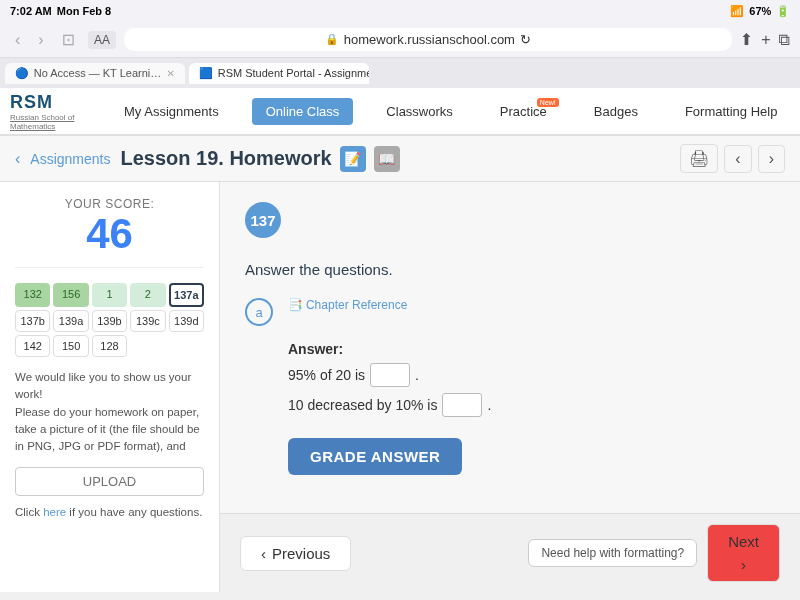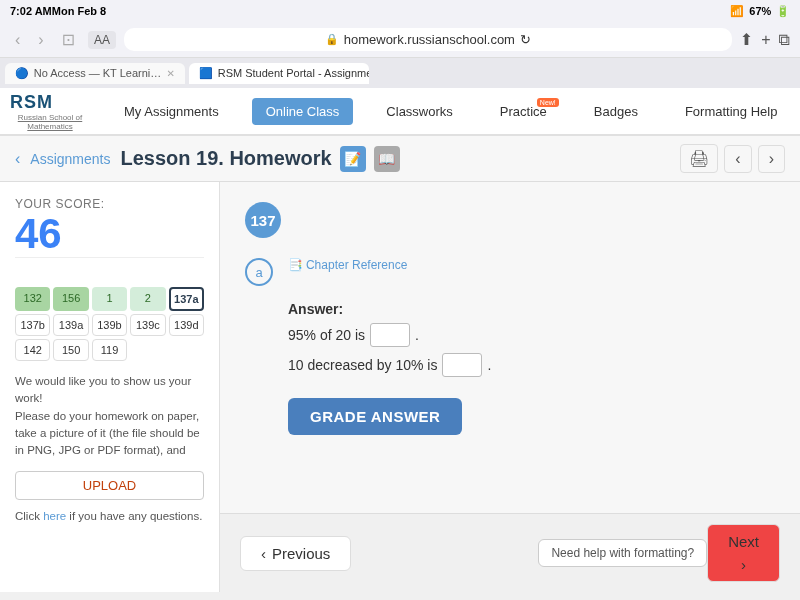--- a/index.html
+++ b/index.html
@@ -9,21 +9,21 @@
     .status-bar {
       background: #f2f2f7;
       height: 22px;
       display: flex;
       align-items: center;
       justify-content: space-between;
       padding: 0 10px;
       font-size: 11px;
       font-weight: 600;
     }
-    .status-left { display: flex; align-items: center; }
+    .status-left { display: flex; align-items: center; gap: 5px; }
     .status-right { display: flex; align-items: center; gap: 5px; }
 
     
     .browser-chrome {
       background: #f2f2f7;
       padding: 6px 10px;
       display: flex;
       align-items: center;
       gap: 8px;
       border-bottom: 1px solid #ddd;
@@ -98,21 +98,20 @@
       border-bottom: 2px solid #e0e0e0;
       padding: 0 10px;
       height: 48px;
     }
     .logo-area {
       display: flex;
       flex-direction: column;
       align-items: flex-start;
       margin-right: 20px;
       min-width: 80px;
-      text-align: center;
     }
     .logo-text {
       font-size: 18px;
       font-weight: bold;
       color: #1a5276;
       letter-spacing: 1px;
     }
     .logo-sub { font-size: 8px; color: #777; text-decoration: underline; }
     .nav-items { display: flex; align-items: center; gap: 19px; }
     .nav-item {
@@ -211,24 +210,24 @@
     
     .left-sidebar {
       width: 220px;
       background: white;
       border-right: 1px solid #e0e0e0;
       padding: 15px;
       overflow-y: auto;
       flex-shrink: 0;
     }
     .score-section {
-      text-align: left;
-      margin-bottom: 29px;
+      text-align: center;
+      margin-bottom: 15px;
       border-bottom: 1px solid #eee;
-      padding-bottom: 0;
+      padding-bottom: 10px;
     }
     .score-label { font-size: 12px; color: #777; text-transform: uppercase; letter-spacing: 0.5px; }
     .score-value { font-size: 42px; font-weight: bold; color: #3b82f6; line-height: 1.1; }
 
     .problem-grid {
       display: grid;
       grid-template-columns: repeat(5, 1fr);
       gap: 3px;
       margin-bottom: 12px;
     }
@@ -252,21 +251,21 @@
       margin-bottom: 12px;
     }
     .upload-btn {
       display: block;
       width: 100%;
       background: white;
       border: 1px solid #ccc;
       border-radius: 4px;
       padding: 6px;
       font-size: 13px;
-      color: #c2410c;
+      color: #737373;
       cursor: pointer;
       text-align: center;
       margin-bottom: 10px;
     }
     .click-note { font-size: 11.5px; color: #555; }
     .click-note a { color: #5b9bd5; text-decoration: none; }
 
     
     .right-content {
       flex: 1;
@@ -399,21 +398,21 @@
     }
     .help-btn {
       background: white;
       border: 1px solid #ccc;
       border-radius: 6px;
       padding: 6px 12px;
       font-size: 12px;
       color: #555;
       cursor: pointer;
     }
-    .bottom-right { display: flex; align-items: center; }
+    .bottom-right { display: flex; align-items: center; gap: 10px; }
   </style>
 </head>
 <body>
 
 <div class="status-bar">
   <div class="status-left">
     <span>7:02 AM</span>
     <span>Mon Feb 8</span>
   </div>
   <div class="status-right">
@@ -505,39 +504,40 @@
       <div class="problem-cell cell-light-green">1</div>
       <div class="problem-cell cell-light-green">2</div>
       <div class="problem-cell cell-active">137a</div>
       <div class="problem-cell cell-white">137b</div>
       <div class="problem-cell cell-white">139a</div>
       <div class="problem-cell cell-white">139b</div>
       <div class="problem-cell cell-white">139c</div>
       <div class="problem-cell cell-white">139d</div>
       <div class="problem-cell cell-white">142</div>
       <div class="problem-cell cell-white">150</div>
-      <div class="problem-cell cell-white">119</div>
+      <div class="problem-cell cell-white">128</div>
     </div>
 
     <div class="instructions">
       We would like you to show us your work!<br>
       Please do your homework on paper, take a picture of it (the file should be in PNG, JPG or PDF format), and
     </div>
     <button class="upload-btn">UPLOAD</button>
     <div class="click-note">
       Click <a>here</a> if you have any questions.
     </div>
   </div>
 
   <div class="right-content">
     <div class="question-area">
 
       
       <div class="question-header">
         <div class="question-number">137</div>
+        <div class="question-instruction">Answer the questions.</div>
       </div>
 
       
       <div class="part-row">
         <div class="part-label">a</div>
         <div class="part-text">
           <button class="chapter-ref-btn">
             <span>📑</span>
             <span>Chapter Reference</span>
           </button>

